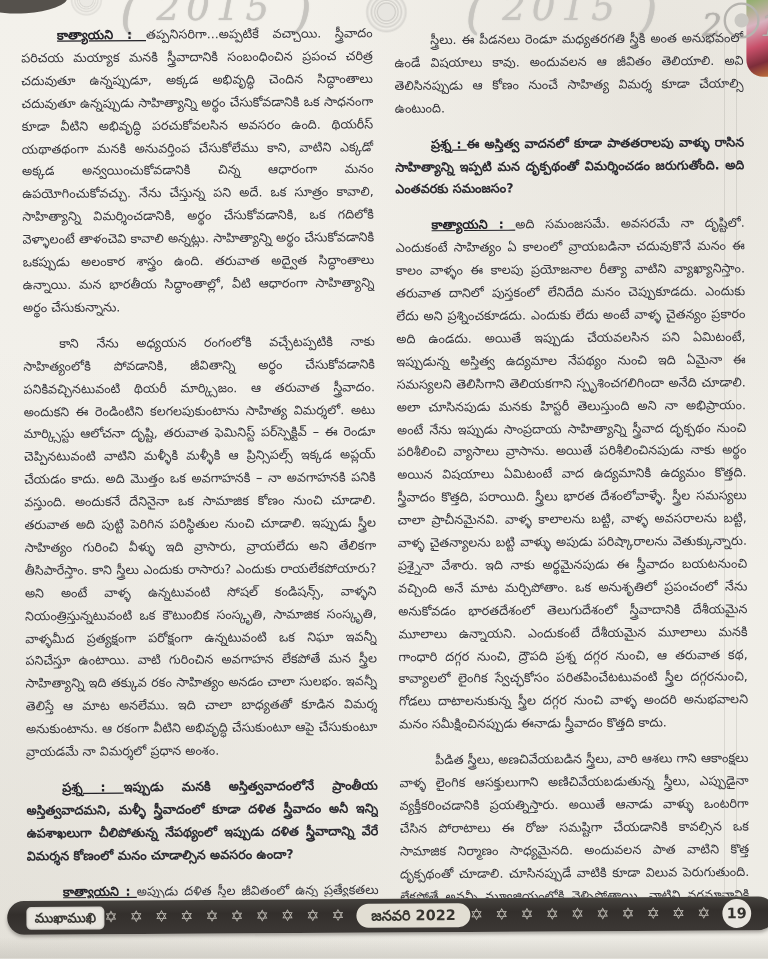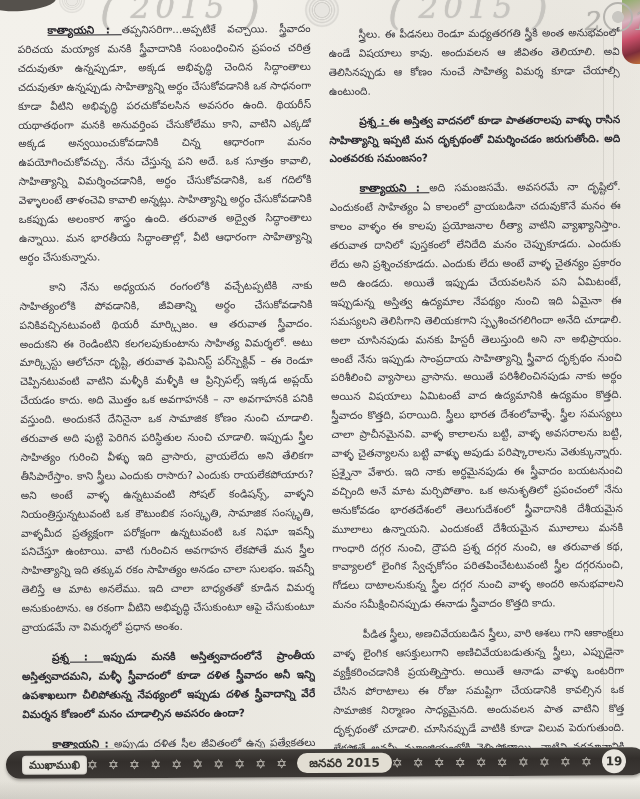--- a/index.html
+++ b/index.html
@@ -101,19 +101,19 @@
       <p class="para"><b>కాత్యాయని : </b>అది సమంజసమే. అవసరమే నా దృష్టిలో. ఎందుకంటే సాహిత్యం ఏ కాలంలో వ్రాయబడినా చదువుకొనే మనం ఈ కాలం వాళ్ళం ఈ కాలపు ప్రయోజనాల రీత్యా వాటిని వ్యాఖ్యానిస్తాం. తరువాత దానిలో పుస్తకంలో లేనిదేది మనం చెప్పుకూడదు. ఎందుకు లేదు అని ప్రశ్నించకూడదు. ఎందుకు లేదు అంటే వాళ్ళ చైతన్యం ప్రకారం అది ఉండదు. అయితే ఇప్పుడు చేయవలసిన పని ఏమిటంటే, ఇప్పుడున్న అస్తిత్వ ఉద్యమాల నేపథ్యం నుంచి ఇది ఏమైనా ఈ సమస్యలని తెలిసిగాని తెలియకగాని స్పృశించగలిగిందా అనేది చూడాలి. అలా చూసినపుడు మనకు హిస్టరీ తెలుస్తుంది అని నా అభిప్రాయం. అంటే నేను ఇప్పుడు సాంప్రదాయ సాహిత్యాన్ని స్త్రీవాద దృక్పథం నుంచి పరిశీలించి వ్యాసాలు వ్రాసాను. అయితే పరిశీలించినపుడు నాకు అర్థం అయిన విషయాలు ఏమిటంటే వాద ఉద్యమానికి ఉద్యమం కొత్తది. స్త్రీవాదం కొత్తది, పరాయిది. స్త్రీలు భారత దేశంలోవాళ్ళే. స్త్రీల సమస్యలు చాలా ప్రాచీనమైనవి. వాళ్ళ కాలాలను బట్టి, వాళ్ళ అవసరాలను బట్టి, వాళ్ళ చైతన్యాలను బట్టి వాళ్ళు అపుడు పరిష్కారాలను వెతుక్కున్నారు. ప్రశ్నైనా వేశారు. ఇది నాకు అర్థమైనపుడు ఈ స్త్రీవాదం బయటనుంచి వచ్చింది అనే మాట మర్చిపోతాం. ఒక అనుశృతిలో ప్రపంచంలో నేను అనుకోవడం భారతదేశంలో తెలుగుదేశంలో స్త్రీవాదానికి దేశీయమైన మూలాలు ఉన్నాయని. ఎందుకంటే దేశీయమైన మూలాలు మనకి గాంధారి దగ్గర నుంచి, ద్రౌపది ప్రశ్న దగ్గర నుంచి, ఆ తరువాత కథ, కావ్యాలలో లైంగిక స్వేచ్ఛకోసం పరితపించేటటువంటి స్త్రీల దగ్గరనుంచి, గోడలు దాటాలనుకున్న స్త్రీల దగ్గర నుంచి వాళ్ళ అందరి అనుభవాలని మనం సమీక్షించినప్పుడు ఈనాడు స్త్రీవాదం కొత్తది కాదు.</p>
       <p class="para">పీడిత స్త్రీలు, అణచివేయబడిన స్త్రీలు, వారి ఆశలు గాని ఆకాంక్షలు వాళ్ళ లైంగిక ఆసక్తులుగాని అణిచివేయబడుతున్న స్త్రీలు, ఎప్పుడైనా వ్యక్తీకరించడానికి ప్రయత్నిస్తారు. అయితే ఆనాడు వాళ్ళు ఒంటరిగా చేసిన పోరాటాలు ఈ రోజు సమష్టిగా చేయడానికి కావల్సిన ఒక సామాజిక నిర్మాణం సాధ్యమైనది. అందువలన పాత వాటిని కొత్త దృక్పథంతో చూడాలి. చూసినప్పుడే వాటికి కూడా విలువ పెరుగుతుంది. లేకపోతే అవన్నీ మ్యూజియంలోకి వెళ్ళిపోతాయి. వాటిని వర్తమానానికి తెచ్చుకున్నప్పుడే వాటి విలువ కూడా ఈ సమాజంలో పెరుగుతుంది. అది లోటు దానికి విలువను ఆపాదించే అంశం.</p>
     </div>
 
   <div class="crease"></div>
   <div class="edge-strip"></div>
 
   <div class="footer-band">
     <div class="mag-label">ముఖాముఖి</div>
     <div class="star-chain">✡ ✡ ✡ ✡ ✡ ✡ ✡ ✡ ✡ ✡ ✡ ✡ ✡ ✡ ✡ ✡ ✡ ✡ ✡ ✡ ✡ ✡ ✡ ✡ ✡ ✡ ✡ ✡ ✡ ✡</div>
-    <div class="issue-oval">జనవరి 2015</div>
+    <div class="issue-oval">జనవరి 2022</div>
     <div class="star-chain">✡ ✡ ✡ ✡ ✡ ✡ ✡ ✡ ✡ ✡ ✡ ✡ ✡ ✡ ✡ ✡ ✡ ✡ ✡ ✡ ✡ ✡ ✡ ✡ ✡ ✡ ✡ ✡ ✡ ✡</div>
     <div class="page-circle">19</div>
   </div>
 
   <div class="bottom-shade"></div>
 </div>
 
 </body></html>

